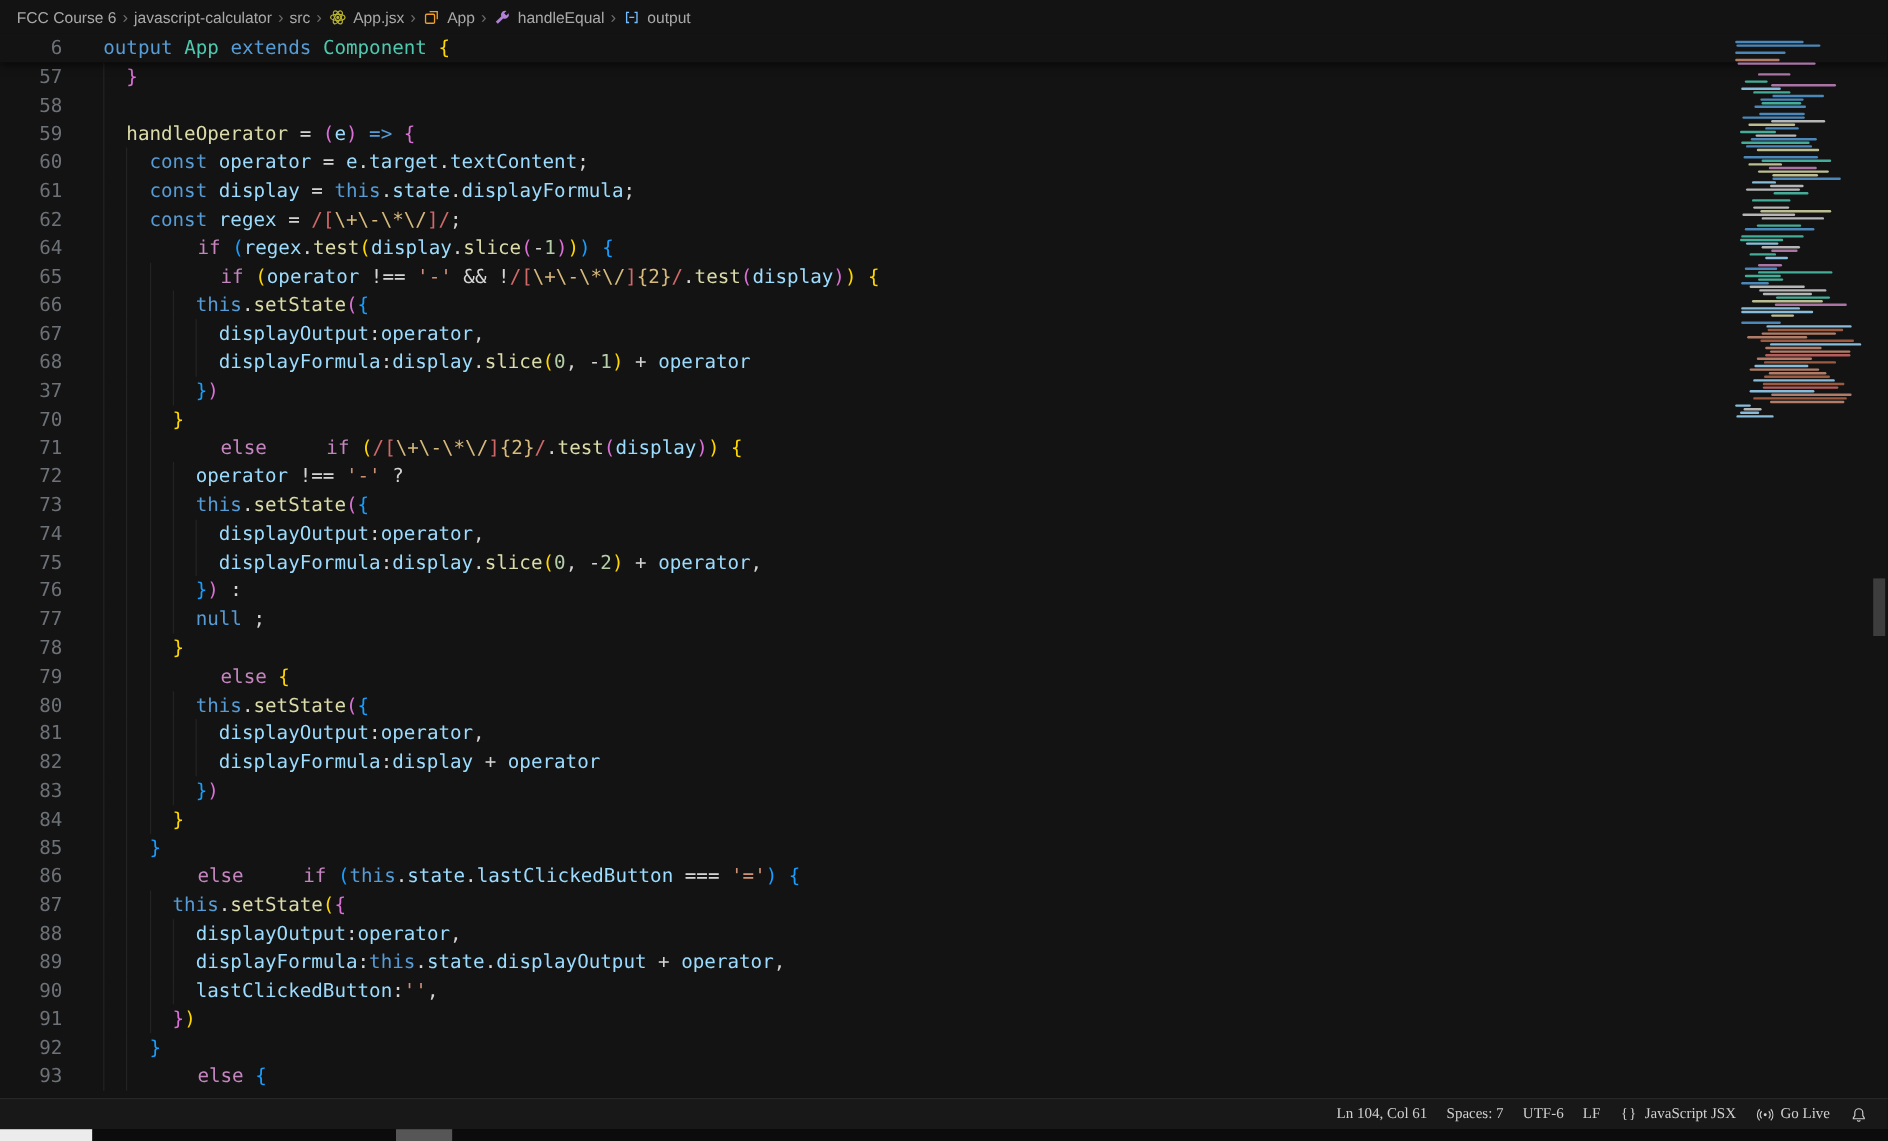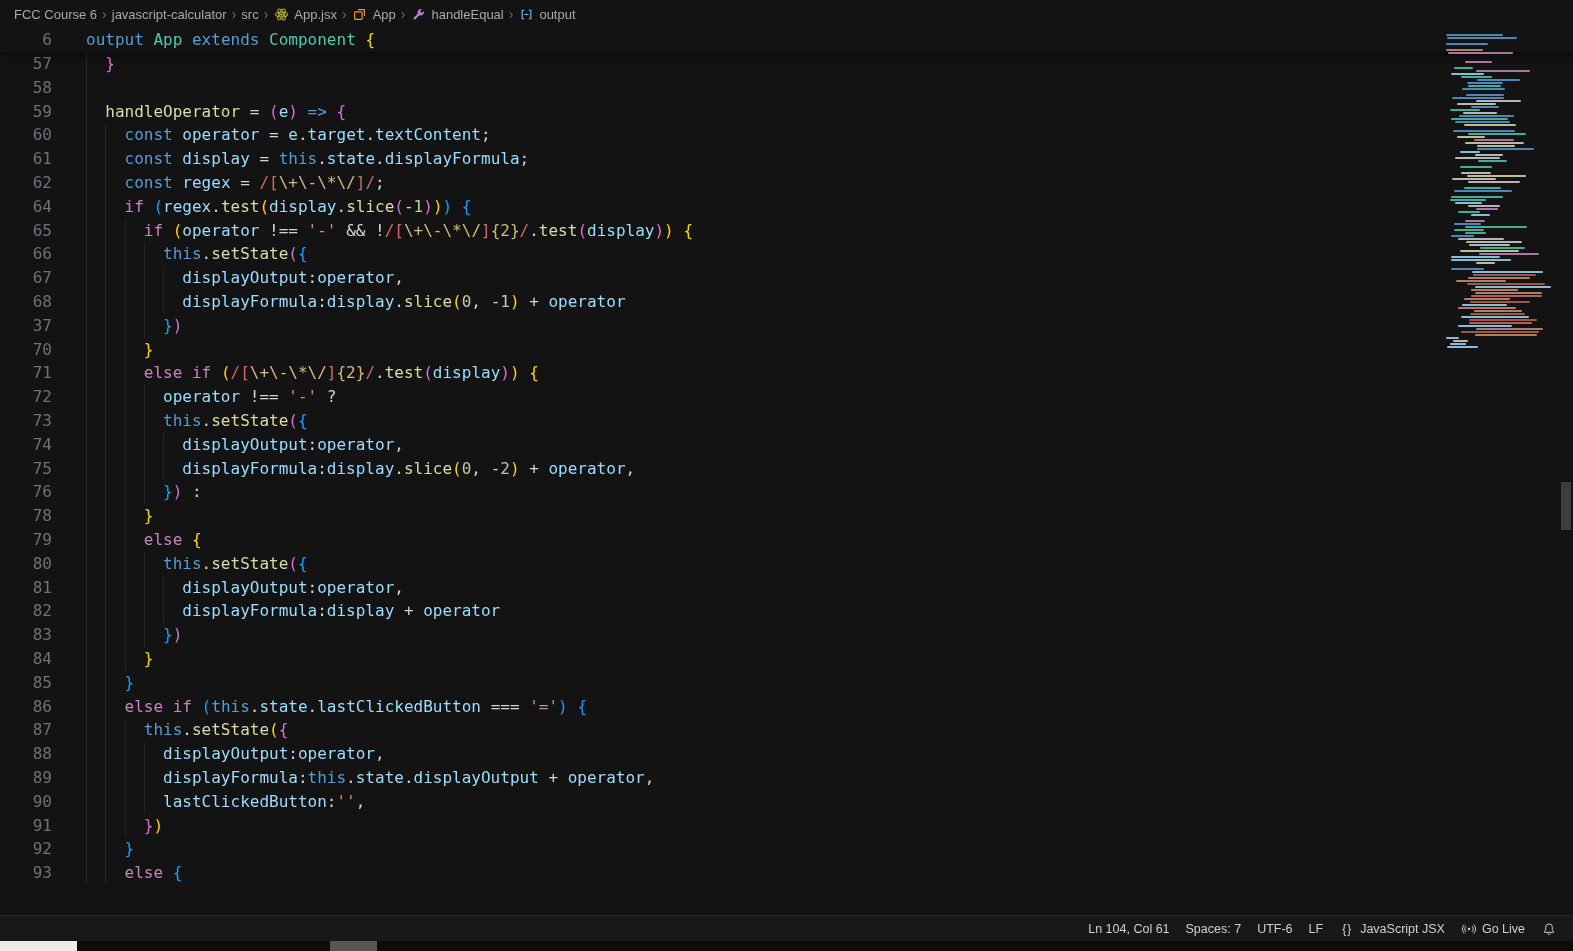--- a/index.html
+++ b/index.html
@@ -38,21 +38,21 @@
   .lines { position: absolute; top: 24px; left: 0; right: 0; bottom: 0; overflow: hidden; }
   .row { display: flex; height: 23.8px; white-space: pre; }
   .ln {
     width: 52px; flex: none; text-align: right;
     color: var(--ui-gutter, #6d7278); cursor: pointer;
   }
   .code { position: relative; margin-left: 34px; flex: 1; white-space: pre; color: #d4d4d4; }
   .guide { position: absolute; top: 0; bottom: 0; width: 1px; background: var(--ui-guide, rgba(255,255,255,.07)); }
 
   .t-kw  { color: var(--t-kw,  #569CD6); }
-  .t-ctrl{ color: var(--t-ctrl,#C586C0); }
+  .t-ctrl{ color: var(--t-ctrl,#C586C0); margin-left: 40px; }
   .t-var { color: var(--t-var, #9CDCFE); }
   .t-fn  { color: var(--t-fn,  #DCDCAA); }
   .t-cls { color: var(--t-cls, #4EC9B0); }
   .t-str { color: var(--t-str, #CE9178); }
   .t-re  { color: var(--t-re,  #D16969); }
   .t-ree { color: var(--t-ree, #D7BA7D); }
   .t-num { color: var(--t-num, #B5CEA8); }
   .t-op  { color: var(--t-op,  #D4D4D4); }
   .t-b1  { color: var(--t-b1,  #FFD700); }
   .t-b2  { color: var(--t-b2,  #DA70D6); }
@@ -70,21 +70,21 @@
 
   
   .statusbar {
     position: absolute; left: 0; right: 0; bottom: 10px; height: 26px;
     background: var(--ui-statusbar_bg, #181818);
     border-top: 1px solid #262626;
     display: flex; align-items: center; justify-content: flex-end;
     padding: 0 8px; font-size: 12.5px; color: #d0d0d0;
   }
   .sb-right { display: flex; align-items: center; height: 100%; }
-  .sb-item { display: flex; align-items: center; gap: 5px; padding: 0 8px; height: 100%; cursor: pointer; }
+  .sb-item { display: flex; align-items: center; gap: 5px; padding: 0 8px; height: 100%; cursor: pointer; font-family: Liberation Serif, serif; }
   .sb-braces { font-size: 12px; letter-spacing: 1px; color: #d0d0d0; }
 
   
   .bottomstrip { position: absolute; left: 0; right: 0; bottom: 0; height: 10px; background: #0c0c0c; }
   .bs-block { position: absolute; top: 0; bottom: 0; }
 </style>
 </head>
 <body>
 
 <div class="app">
@@ -162,20 +162,21 @@
         <div class="row"><div class="ln">67</div><div class="code"><span class="guide" style="left: 0ch;"></span><span class="guide" style="left: 2ch;"></span><span class="guide" style="left: 4ch;"></span><span class="guide" style="left: 6ch;"></span><span class="guide" style="left: 8ch;"></span><span class="t-ws">          </span><span class="t-var">displayOutput</span><span class="t-op">:</span><span class="t-var">operator</span><span class="t-op">,</span></div></div>
         <div class="row"><div class="ln">68</div><div class="code"><span class="guide" style="left: 0ch;"></span><span class="guide" style="left: 2ch;"></span><span class="guide" style="left: 4ch;"></span><span class="guide" style="left: 6ch;"></span><span class="guide" style="left: 8ch;"></span><span class="t-ws">          </span><span class="t-var">displayFormula</span><span class="t-op">:</span><span class="t-var">display</span><span class="t-op">.</span><span class="t-fn">slice</span><span class="t-b1">(</span><span class="t-num">0</span><span class="t-op">, -</span><span class="t-num">1</span><span class="t-b1">)</span><span class="t-op"> + </span><span class="t-var">operator</span></div></div>
         <div class="row"><div class="ln">37</div><div class="code"><span class="guide" style="left: 0ch;"></span><span class="guide" style="left: 2ch;"></span><span class="guide" style="left: 4ch;"></span><span class="guide" style="left: 6ch;"></span><span class="t-ws">        </span><span class="t-b3">}</span><span class="t-b2">)</span></div></div>
         <div class="row"><div class="ln">70</div><div class="code"><span class="guide" style="left: 0ch;"></span><span class="guide" style="left: 2ch;"></span><span class="guide" style="left: 4ch;"></span><span class="t-ws">      </span><span class="t-b1">}</span></div></div>
         <div class="row"><div class="ln">71</div><div class="code"><span class="guide" style="left: 0ch;"></span><span class="guide" style="left: 2ch;"></span><span class="guide" style="left: 4ch;"></span><span class="t-ws">      </span><span class="t-ctrl">else</span><span class="t-ws"> </span><span class="t-ctrl">if</span><span class="t-ws"> </span><span class="t-b1">(</span><span class="t-re">/[</span><span class="t-ree">\+\-\*\/</span><span class="t-re">]</span><span class="t-ree">{2}</span><span class="t-re">/</span><span class="t-op">.</span><span class="t-fn">test</span><span class="t-b2">(</span><span class="t-var">display</span><span class="t-b2">)</span><span class="t-b1">)</span><span class="t-ws"> </span><span class="t-b1">{</span></div></div>
         <div class="row"><div class="ln">72</div><div class="code"><span class="guide" style="left: 0ch;"></span><span class="guide" style="left: 2ch;"></span><span class="guide" style="left: 4ch;"></span><span class="guide" style="left: 6ch;"></span><span class="t-ws">        </span><span class="t-var">operator</span><span class="t-ws"> </span><span class="t-op">!==</span><span class="t-ws"> </span><span class="t-str">'-'</span><span class="t-ws"> </span><span class="t-op">?</span></div></div>
         <div class="row"><div class="ln">73</div><div class="code"><span class="guide" style="left: 0ch;"></span><span class="guide" style="left: 2ch;"></span><span class="guide" style="left: 4ch;"></span><span class="guide" style="left: 6ch;"></span><span class="t-ws">        </span><span class="t-kw">this</span><span class="t-op">.</span><span class="t-fn">setState</span><span class="t-b2">(</span><span class="t-b3">{</span></div></div>
         <div class="row"><div class="ln">74</div><div class="code"><span class="guide" style="left: 0ch;"></span><span class="guide" style="left: 2ch;"></span><span class="guide" style="left: 4ch;"></span><span class="guide" style="left: 6ch;"></span><span class="guide" style="left: 8ch;"></span><span class="t-ws">          </span><span class="t-var">displayOutput</span><span class="t-op">:</span><span class="t-var">operator</span><span class="t-op">,</span></div></div>
         <div class="row"><div class="ln">75</div><div class="code"><span class="guide" style="left: 0ch;"></span><span class="guide" style="left: 2ch;"></span><span class="guide" style="left: 4ch;"></span><span class="guide" style="left: 6ch;"></span><span class="guide" style="left: 8ch;"></span><span class="t-ws">          </span><span class="t-var">displayFormula</span><span class="t-op">:</span><span class="t-var">display</span><span class="t-op">.</span><span class="t-fn">slice</span><span class="t-b1">(</span><span class="t-num">0</span><span class="t-op">, -</span><span class="t-num">2</span><span class="t-b1">)</span><span class="t-op"> + </span><span class="t-var">operator</span><span class="t-op">,</span></div></div>
         <div class="row"><div class="ln">76</div><div class="code"><span class="guide" style="left: 0ch;"></span><span class="guide" style="left: 2ch;"></span><span class="guide" style="left: 4ch;"></span><span class="guide" style="left: 6ch;"></span><span class="t-ws">        </span><span class="t-b3">}</span><span class="t-b2">)</span><span class="t-op"> :</span></div></div>
+        <div class="row"><div class="ln">77</div><div class="code"><span class="guide" style="left: 0ch;"></span><span class="guide" style="left: 2ch;"></span><span class="guide" style="left: 4ch;"></span><span class="guide" style="left: 6ch;"></span><span class="t-ws">        </span><span class="t-kw">null</span><span class="t-ws"> </span><span class="t-op">;</span></div></div>
         <div class="row"><div class="ln">78</div><div class="code"><span class="guide" style="left: 0ch;"></span><span class="guide" style="left: 2ch;"></span><span class="guide" style="left: 4ch;"></span><span class="t-ws">      </span><span class="t-b1">}</span></div></div>
         <div class="row"><div class="ln">79</div><div class="code"><span class="guide" style="left: 0ch;"></span><span class="guide" style="left: 2ch;"></span><span class="guide" style="left: 4ch;"></span><span class="t-ws">      </span><span class="t-ctrl">else</span><span class="t-ws"> </span><span class="t-b1">{</span></div></div>
         <div class="row"><div class="ln">80</div><div class="code"><span class="guide" style="left: 0ch;"></span><span class="guide" style="left: 2ch;"></span><span class="guide" style="left: 4ch;"></span><span class="guide" style="left: 6ch;"></span><span class="t-ws">        </span><span class="t-kw">this</span><span class="t-op">.</span><span class="t-fn">setState</span><span class="t-b2">(</span><span class="t-b3">{</span></div></div>
         <div class="row"><div class="ln">81</div><div class="code"><span class="guide" style="left: 0ch;"></span><span class="guide" style="left: 2ch;"></span><span class="guide" style="left: 4ch;"></span><span class="guide" style="left: 6ch;"></span><span class="guide" style="left: 8ch;"></span><span class="t-ws">          </span><span class="t-var">displayOutput</span><span class="t-op">:</span><span class="t-var">operator</span><span class="t-op">,</span></div></div>
         <div class="row"><div class="ln">82</div><div class="code"><span class="guide" style="left: 0ch;"></span><span class="guide" style="left: 2ch;"></span><span class="guide" style="left: 4ch;"></span><span class="guide" style="left: 6ch;"></span><span class="guide" style="left: 8ch;"></span><span class="t-ws">          </span><span class="t-var">displayFormula</span><span class="t-op">:</span><span class="t-var">display</span><span class="t-op"> + </span><span class="t-var">operator</span></div></div>
         <div class="row"><div class="ln">83</div><div class="code"><span class="guide" style="left: 0ch;"></span><span class="guide" style="left: 2ch;"></span><span class="guide" style="left: 4ch;"></span><span class="guide" style="left: 6ch;"></span><span class="t-ws">        </span><span class="t-b3">}</span><span class="t-b2">)</span></div></div>
         <div class="row"><div class="ln">84</div><div class="code"><span class="guide" style="left: 0ch;"></span><span class="guide" style="left: 2ch;"></span><span class="guide" style="left: 4ch;"></span><span class="t-ws">      </span><span class="t-b1">}</span></div></div>
         <div class="row"><div class="ln">85</div><div class="code"><span class="guide" style="left: 0ch;"></span><span class="guide" style="left: 2ch;"></span><span class="t-ws">    </span><span class="t-b3">}</span></div></div>
         <div class="row"><div class="ln">86</div><div class="code"><span class="guide" style="left: 0ch;"></span><span class="guide" style="left: 2ch;"></span><span class="t-ws">    </span><span class="t-ctrl">else</span><span class="t-ws"> </span><span class="t-ctrl">if</span><span class="t-ws"> </span><span class="t-b3">(</span><span class="t-kw">this</span><span class="t-op">.</span><span class="t-var">state</span><span class="t-op">.</span><span class="t-var">lastClickedButton</span><span class="t-ws"> </span><span class="t-op">===</span><span class="t-ws"> </span><span class="t-str">'='</span><span class="t-b3">)</span><span class="t-ws"> </span><span class="t-b3">{</span></div></div>
         <div class="row"><div class="ln">87</div><div class="code"><span class="guide" style="left: 0ch;"></span><span class="guide" style="left: 2ch;"></span><span class="guide" style="left: 4ch;"></span><span class="t-ws">      </span><span class="t-kw">this</span><span class="t-op">.</span><span class="t-fn">setState</span><span class="t-b1">(</span><span class="t-b2">{</span></div></div>

